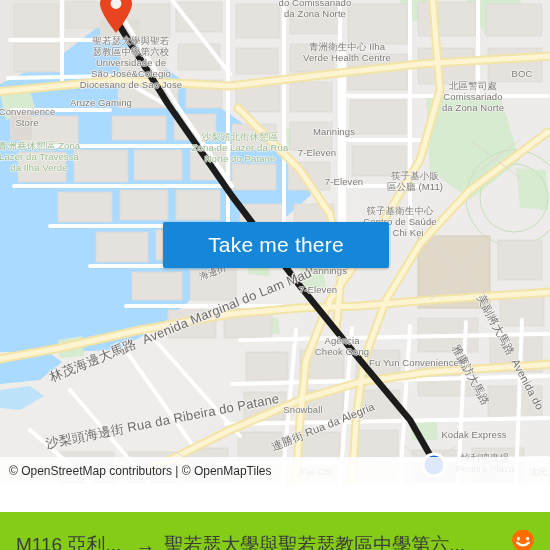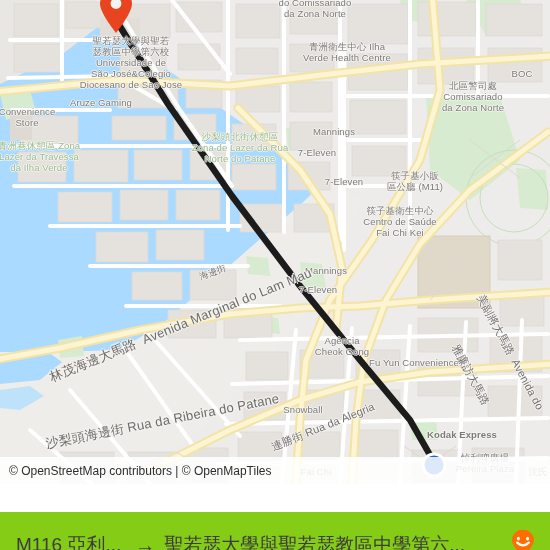--- a/index.html
+++ b/index.html
@@ -404,21 +404,21 @@
 區公廳 (M11)</div>
       <div class="lbl poi" style="left:400px; top:205px; transform:translate(-50%,0);">筷子基衛生中心
 Centro de Saúde
 Fai Chi Kei</div>
       <div class="lbl poi" style="left:326px; top:265px; transform:translate(-50%,0);">Mannings</div>
       <div class="lbl poi" style="left:318px; top:284px; transform:translate(-50%,0);">7-Eleven</div>
       <div class="lbl poi" style="left:342px; top:335px; transform:translate(-50%,0);">Agência
 Cheok Gong</div>
       <div class="lbl poi" style="left:414px; top:357px; transform:translate(-50%,0);">Fu Yun Convenience</div>
       <div class="lbl poi" style="left:303px; top:404px; transform:translate(-50%,0);">Snowball</div>
-      <div class="lbl poi" style="left:462px; top:429px; transform:translate(-50%,0);font-weight:bold;">Kodak Express</div>
+      <div class="lbl poi" style="left:474px; top:429px; transform:translate(-50%,0);">Kodak Express</div>
       <div class="lbl poi" style="left:485px; top:452px; transform:translate(-50%,0);">悼利啤廣場
 Pereira Plaza</div>
       <div class="lbl poi" style="left:538px; top:466px; transform:translate(-50%,0);">沈氏</div>
       <div class="lbl poi" style="left:316px; top:466px; transform:translate(-50%,0);">Fai Chi</div>
     </div>
 
     <div>
       <div class="lbl street" style="left:50px; top:372px; transform:rotate(-22deg); transform-origin:0 50%;">林茂海邊大馬路  Avenida Marginal do Lam Mau</div>
       <div class="lbl street" style="left:46px; top:438px; transform:rotate(-11deg); transform-origin:0 50%;">沙梨頭海邊街 Rua da Ribeira do Patane</div>
       <div class="lbl street-sm" style="left:272px; top:442px; transform:rotate(-22deg); transform-origin:0 50%;">連勝街 Rua da Alegria</div>
@@ -434,20 +434,23 @@
       </svg>
     </div>
 
     <div id="dest-dot">
       <svg width="26" height="26" viewBox="0 0 26 26" xmlns="http://www.w3.org/2000/svg">
         <circle cx="13" cy="13" r="12.5" fill="#ffffff"></circle>
         <circle cx="13" cy="13" r="9.5" fill="#1466d8"></circle>
       </svg>
     </div>
 
+    <button id="take-me-there">
+      <span>Take me there</span>
+    </button>
 
     <div id="attribution">
       <span class="attr-text">© OpenStreetMap contributors | © OpenMapTiles</span>
     </div>
 
   </div>
 
   <div id="footer">
     <div class="route-ends">
       <span class="ep from">M116 亞利...</span>

